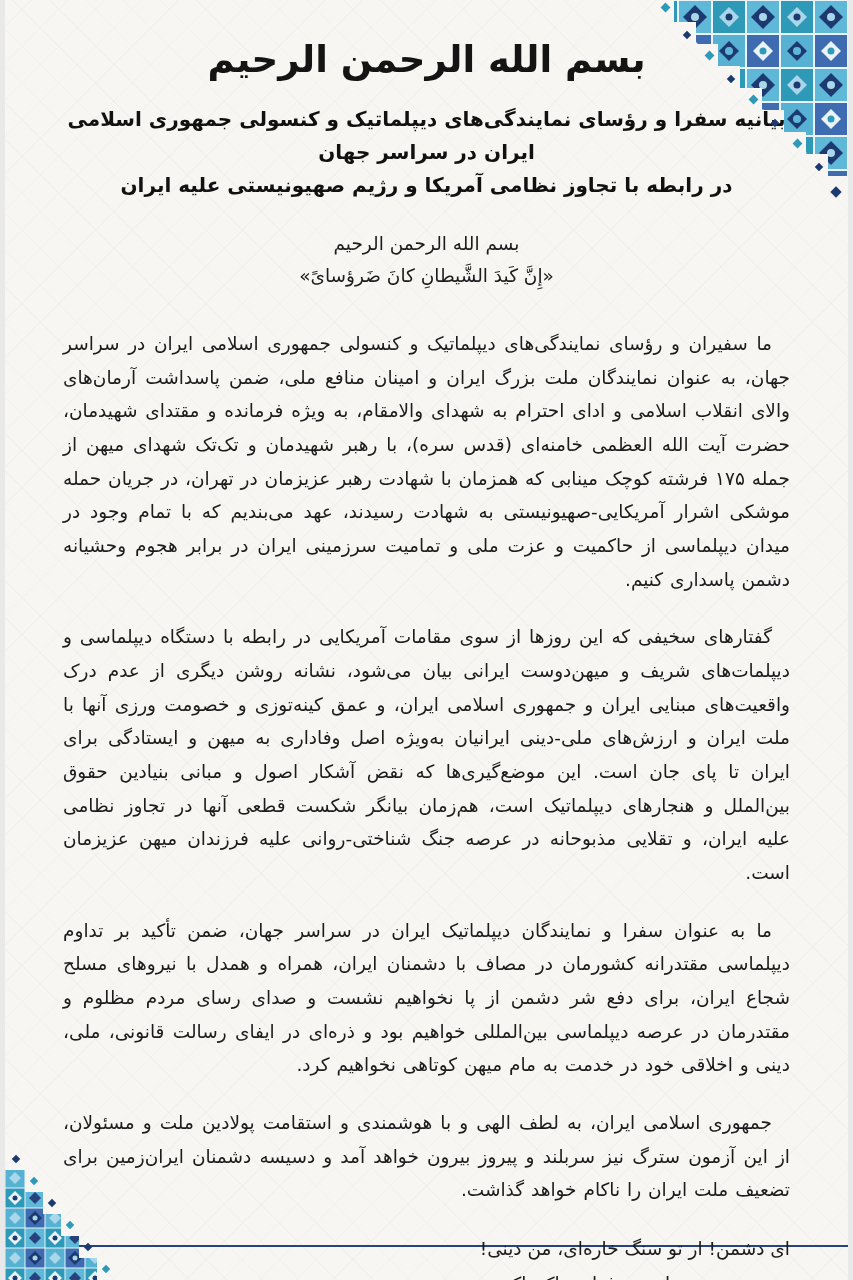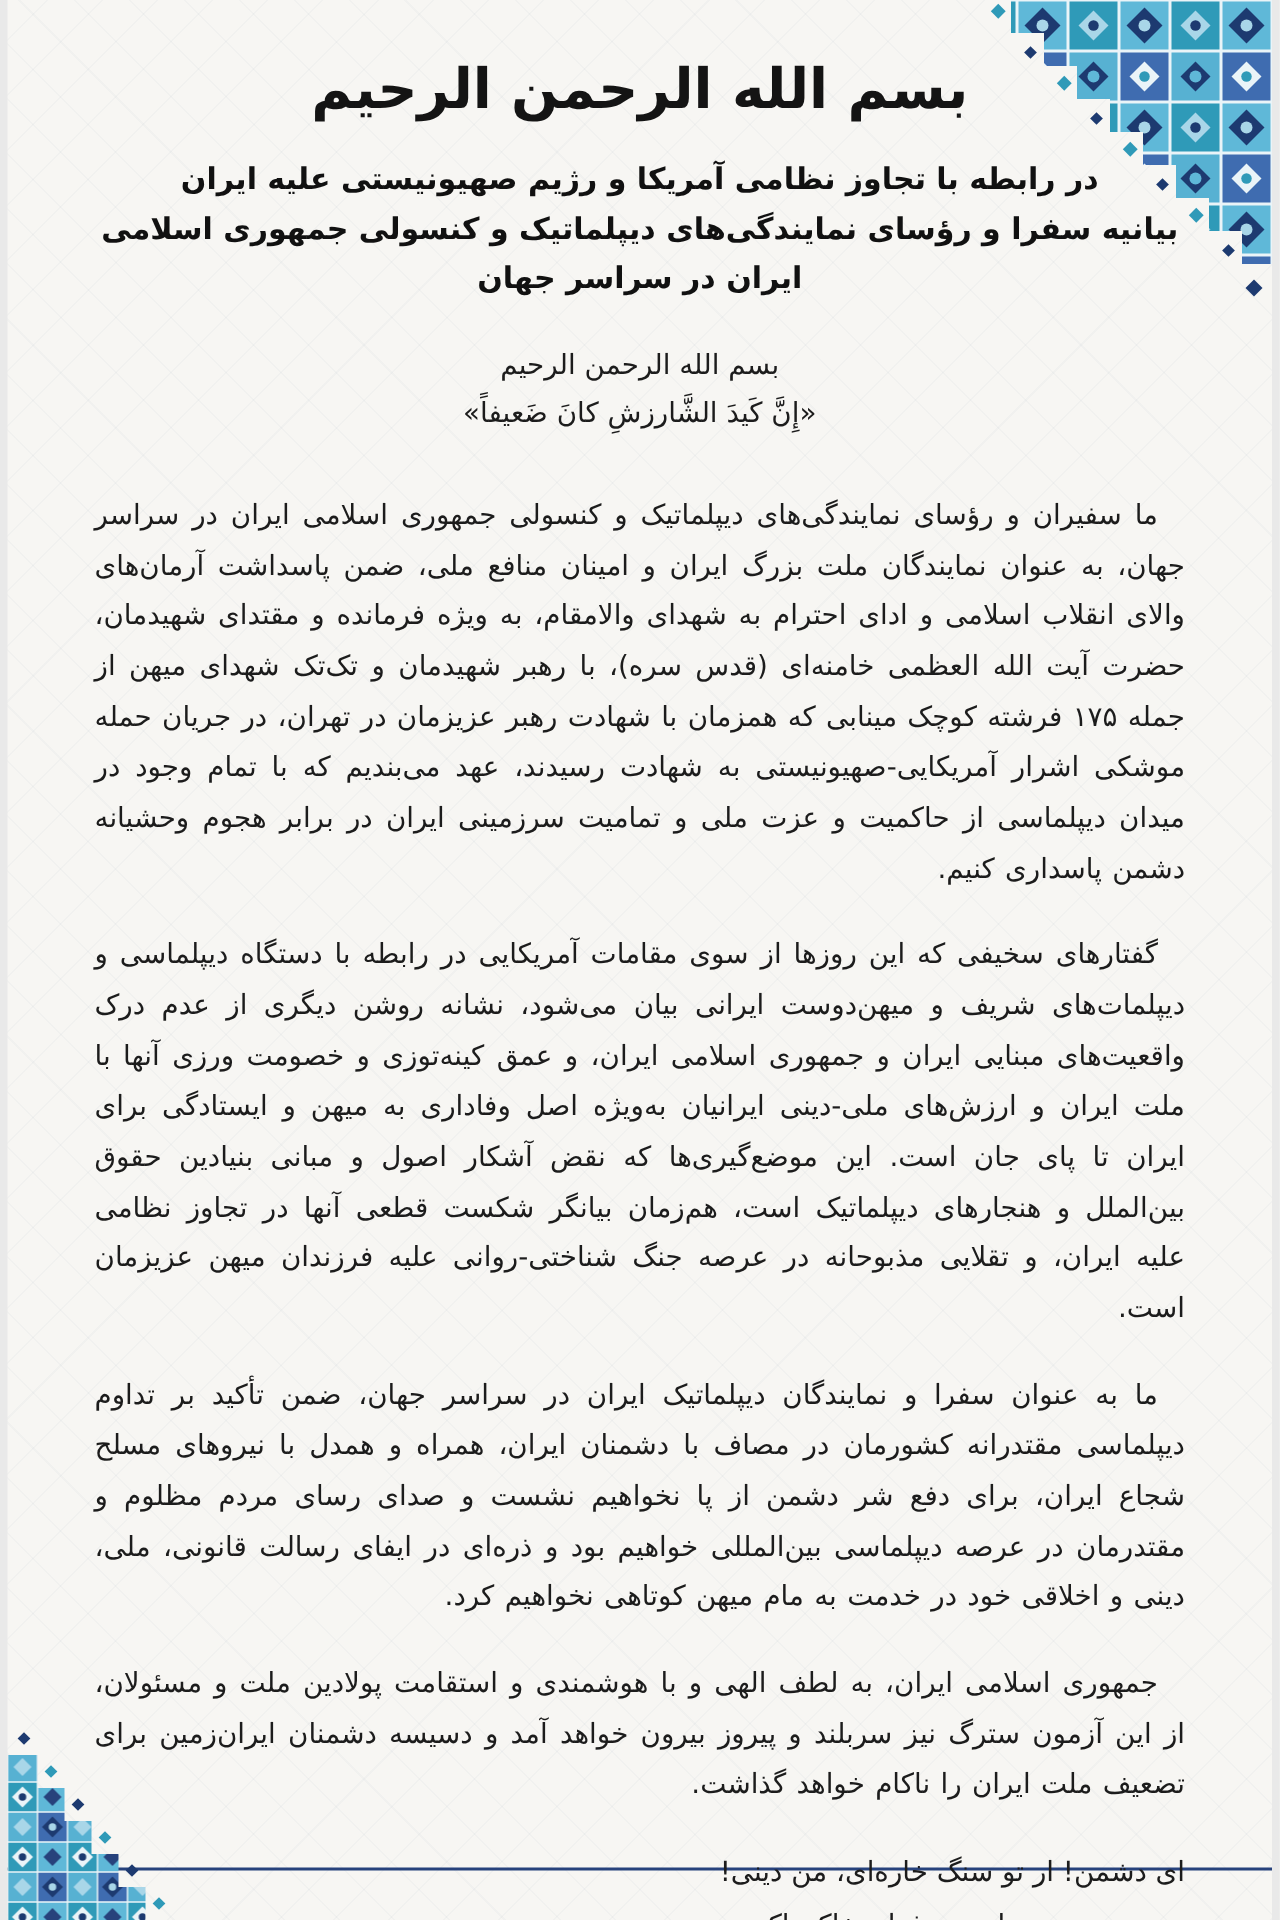--- a/index.html
+++ b/index.html
@@ -143,27 +143,27 @@
     </g>
   </svg>
 
   <div class="footer-rule"></div>
 
   <div class="content">
 
     <div class="calligraphy">بسم الله الرحمن الرحیم</div>
 
     <div class="doc-title">
+      <div>بیانیه سفرا و رؤسای نمایندگی‌های دیپلماتیک و کنسولی جمهوری اسلامی ایران در سراسر جهان</div>
       <div>در رابطه با تجاوز نظامی آمریکا و رژیم صهیونیستی علیه ایران</div>
-      <div>بیانیه سفرا و رؤسای نمایندگی‌های دیپلماتیک و کنسولی جمهوری اسلامی ایران در سراسر جهان</div>
     </div>
 
     <div class="basmala-block">
       <div>بسم الله الرحمن الرحیم</div>
-      <div>«إِنَّ کَیدَ الشَّارزشِ کانَ ضَعیفاً»</div>
+      <div>«إِنَّ کَیدَ الشَّیطانِ کانَ ضَرؤسایً»</div>
     </div>
 
     <div class="paragraphs">
       <p>ما سفیران و رؤسای نمایندگی‌های دیپلماتیک و کنسولی جمهوری اسلامی ایران در سراسر جهان، به عنوان نمایندگان ملت بزرگ ایران و امینان منافع ملی، ضمن پاسداشت آرمان‌های والای انقلاب اسلامی و ادای احترام به شهدای والامقام، به ویژه فرمانده و مقتدای شهیدمان، حضرت آیت الله العظمی خامنه‌ای (قدس سره)، با رهبر شهیدمان و تک‌تک شهدای میهن از جمله ۱۷۵ فرشته کوچک مینابی که همزمان با شهادت رهبر عزیزمان در تهران، در جریان حمله موشکی اشرار آمریکایی-صهیونیستی به شهادت رسیدند، عهد می‌بندیم که با تمام وجود در میدان دیپلماسی از حاکمیت و عزت ملی و تمامیت سرزمینی ایران در برابر هجوم وحشیانه دشمن پاسداری کنیم.</p>
       <p>گفتارهای سخیفی که این روزها از سوی مقامات آمریکایی در رابطه با دستگاه دیپلماسی و دیپلمات‌های شریف و میهن‌دوست ایرانی بیان می‌شود، نشانه روشن دیگری از عدم درک واقعیت‌های مبنایی ایران و جمهوری اسلامی ایران، و عمق کینه‌توزی و خصومت ورزی آنها با ملت ایران و ارزش‌های ملی-دینی ایرانیان به‌ویژه اصل وفاداری به میهن و ایستادگی برای ایران تا پای جان است. این موضع‌گیری‌ها که نقض آشکار اصول و مبانی بنیادین حقوق بین‌الملل و هنجارهای دیپلماتیک است، هم‌زمان بیانگر شکست قطعی آنها در تجاوز نظامی علیه ایران، و تقلایی مذبوحانه در عرصه جنگ شناختی-روانی علیه فرزندان میهن عزیزمان است.</p>
       <p>ما به عنوان سفرا و نمایندگان دیپلماتیک ایران در سراسر جهان، ضمن تأکید بر تداوم دیپلماسی مقتدرانه کشورمان در مصاف با دشمنان ایران، همراه و همدل با نیروهای مسلح شجاع ایران، برای دفع شر دشمن از پا نخواهیم نشست و صدای رسای مردم مظلوم و مقتدرمان در عرصه دیپلماسی بین‌المللی خواهیم بود و ذره‌ای در ایفای رسالت قانونی، ملی، دینی و اخلاقی خود در خدمت به مام میهن کوتاهی نخواهیم کرد.</p>
       <p>جمهوری اسلامی ایران، به لطف الهی و با هوشمندی و استقامت پولادین ملت و مسئولان، از این آزمون سترگ نیز سربلند و پیروز بیرون خواهد آمد و دسیسه دشمنان ایران‌زمین برای تضعیف ملت ایران را ناکام خواهد گذاشت.</p>
     </div>
 
     <div class="closing">

